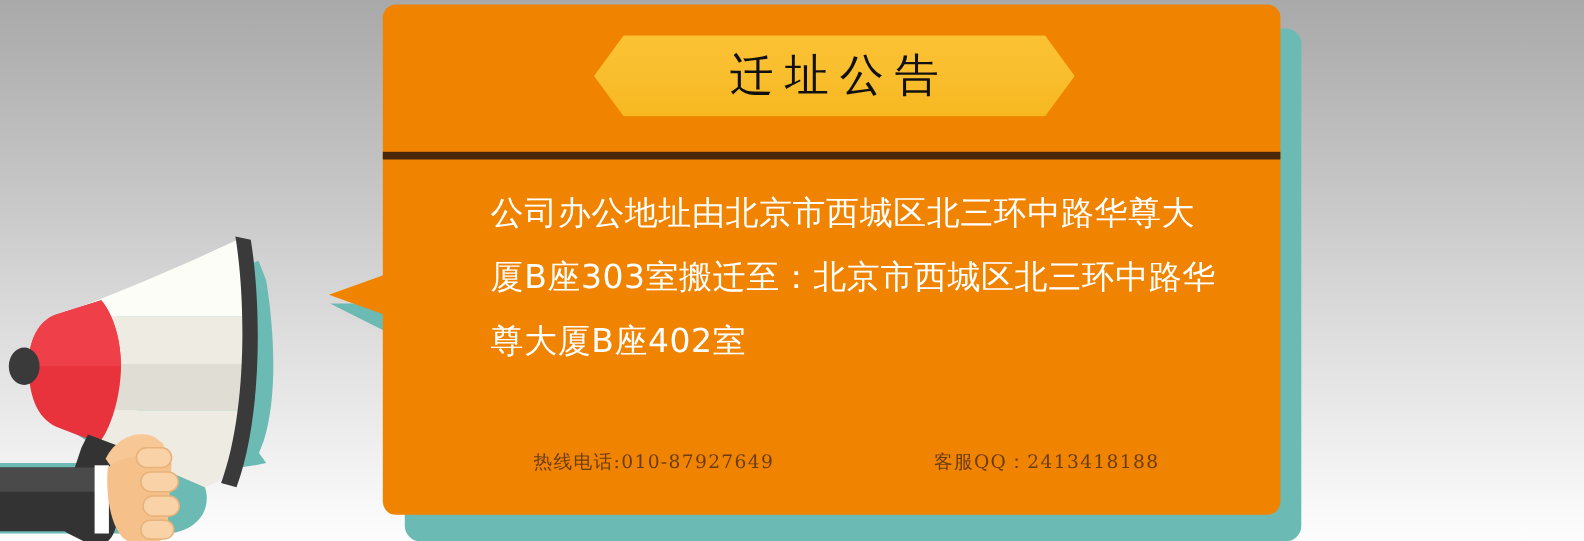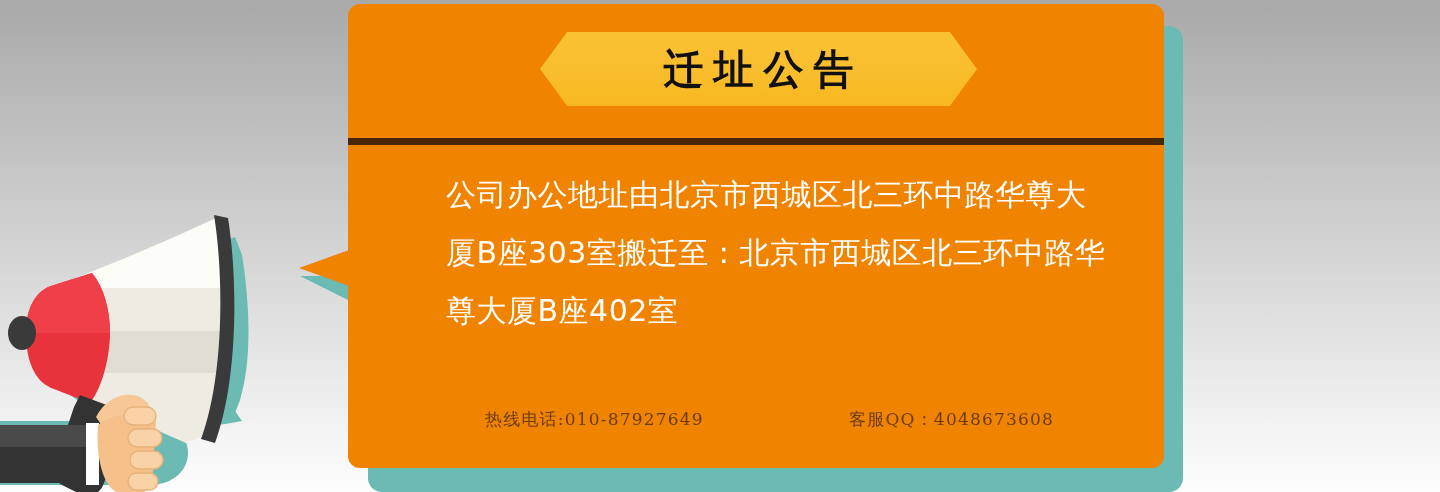--- a/index.html
+++ b/index.html
@@ -47,21 +47,21 @@
 
   
   .ribbon {
     position:absolute; left:540px; top:32px;
     width:437px; height:74px;
     background:linear-gradient(to bottom,#FBC233 0%, #F9BE2E 50%, #F7B81F 100%);
     clip-path:polygon(6.2% 0%, 93.8% 0%, 100% 50%, 93.8% 100%, 6.2% 100%, 0% 50%);
     display:flex; align-items:center; justify-content:center;
   }
   .ribbon-title {
-    font-size:40px; font-weight:bold; color:#111010;
+    font-size:40px; font-weight:normal; color:#111010;
     letter-spacing:10px; text-indent:10px; line-height:1;
     font-family:"DejaVu Sans","Liberation Sans",sans-serif;
   }
 
   
   .divider {
     position:absolute; left:348px; top:138px;
     width:816px; height:7px; background:#4A2708;
   }
 
@@ -145,15 +145,15 @@
 
   <div class="ribbon">
     <span class="ribbon-title">迁址公告</span>
   </div>
 
   <div class="divider"></div>
 
   <div class="body-copy">公司办公地址由北京市西城区北三环中路华尊大厦B座303室搬迁至：北京市西城区北三环中路华尊大厦B座402室</div>
 
   <div class="contact contact-phone">热线电话:010-87927649</div>
-  <div class="contact contact-qq">客服QQ：4048673608</div>
+  <div class="contact contact-qq">客服QQ：2413418188</div>
 
 </div>
 
 </body></html>

